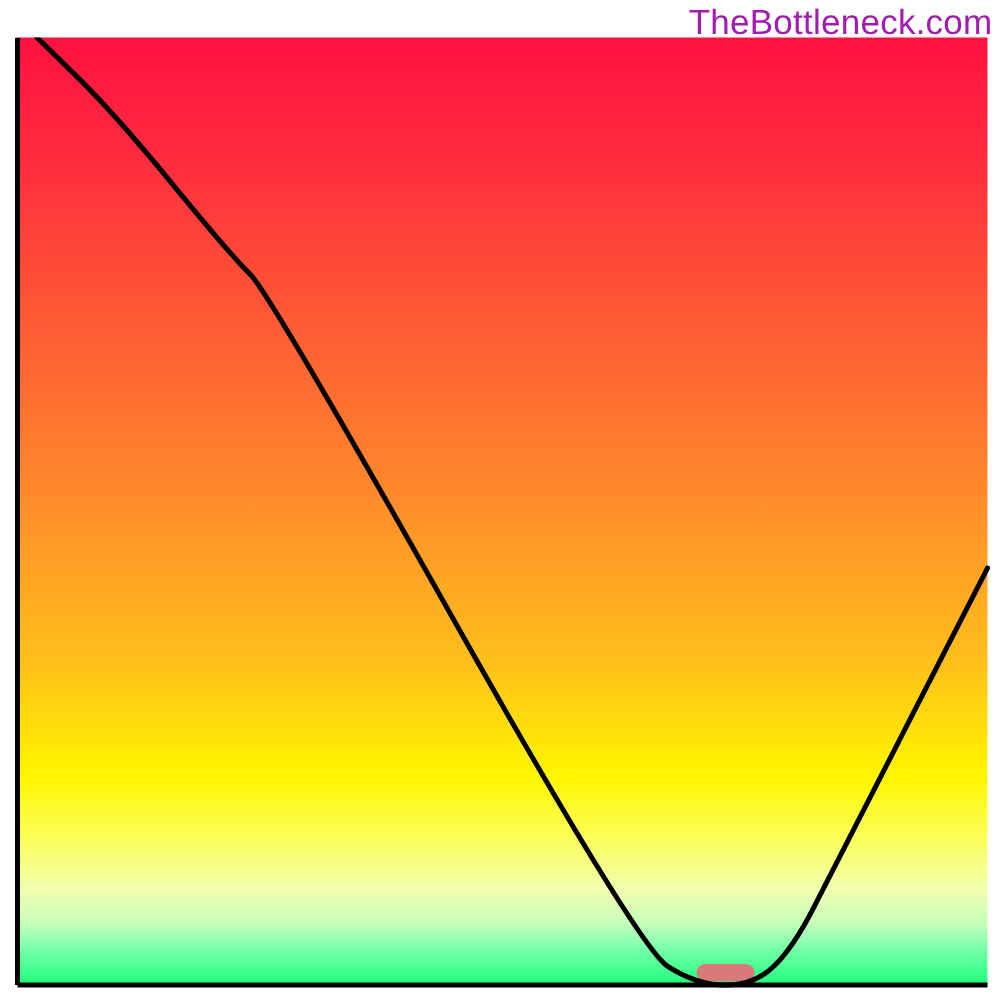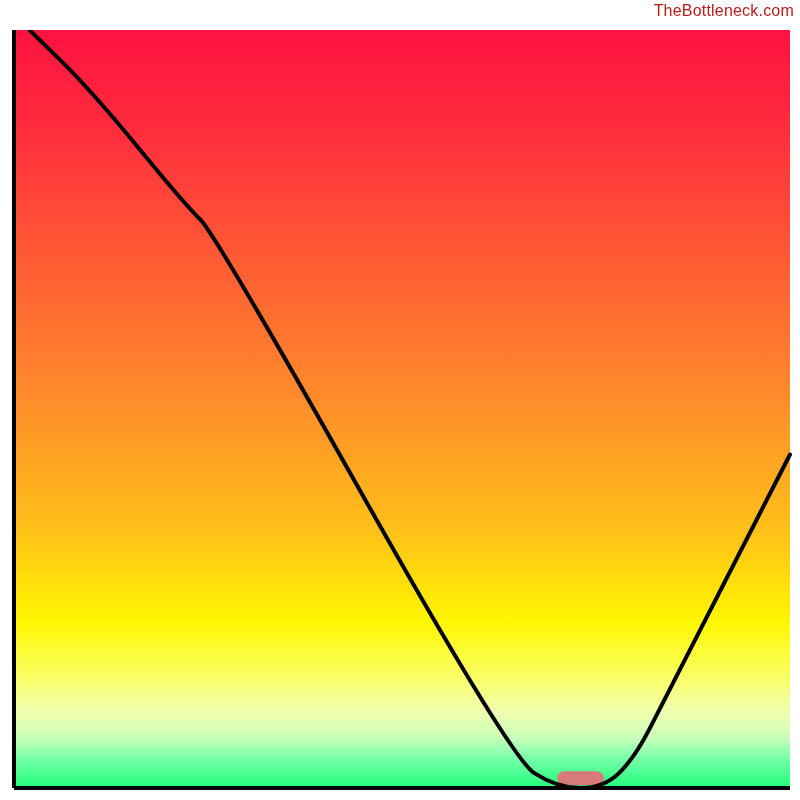--- a/index.html
+++ b/index.html
@@ -13,23 +13,23 @@
   }
   .wrap {
     position: relative;
     width: 800px;
     height: 800px;
   }
   .attrib {
     position: absolute;
     top: 2px;
     right: 6px;
-    font-size: 16px;
+    font-size: 28px;
     font-weight: 500;
-    color: #b91c1c;
+    color: #a21caf;
     letter-spacing: 0.2px;
     z-index: 10;
   }
   .plot {
     position: absolute;
     left: 0;
     bottom: 0;
     width: 800px;
     height: 770px;
   }

